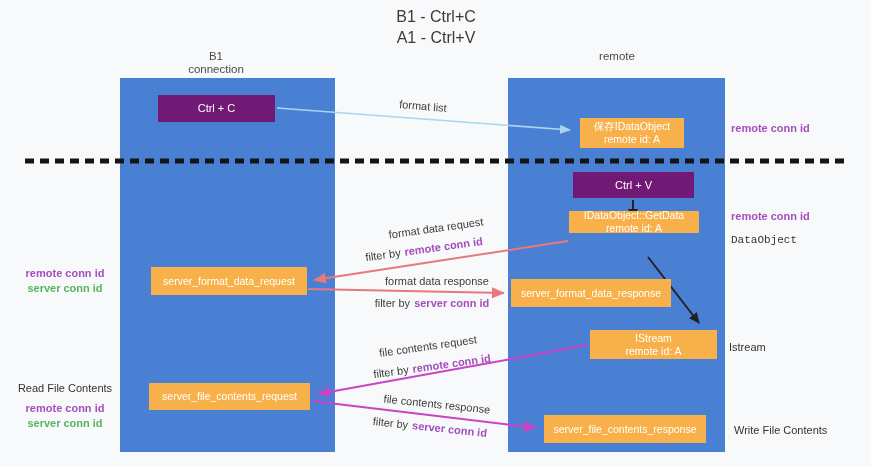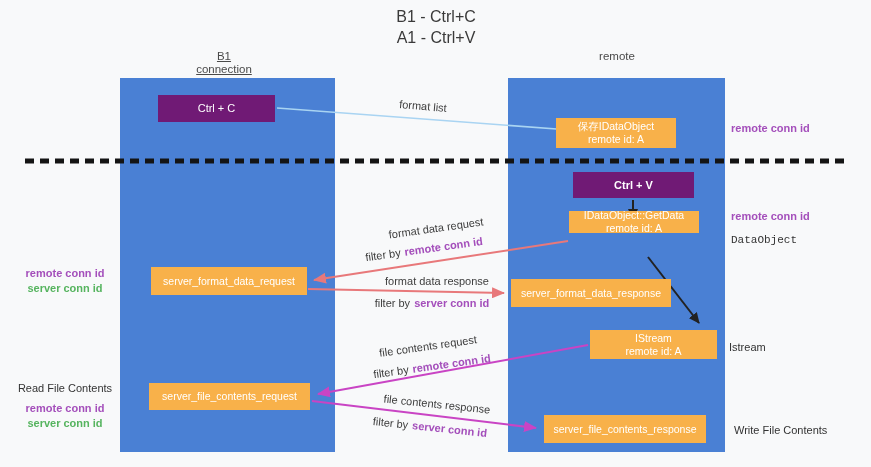--- a/index.html
+++ b/index.html
@@ -27,21 +27,21 @@
 </head>
 <body>
 
 <div class="canvas">
 
   <div class="abs title">
     <div>B1 - Ctrl+C</div>
     <div>A1 - Ctrl+V</div>
   </div>
 
-  <div class="abs lane-header" style="left:158px;text-decoration:underline;">
+  <div class="abs lane-header" style="left:150px;">
     <div>B1</div>
     <div>connection</div>
   </div>
   <div class="abs lane-header" style="left:551px;">
     <div>remote</div>
   </div>
 
   <div class="abs lane" style="left:120px;width:215px;"></div>
   <div class="abs lane" style="left:508px;width:217px;"></div>
 
@@ -67,26 +67,26 @@
     <line x1="568" y1="241" x2="314" y2="280" stroke="#e8787a" stroke-width="2" marker-end="url(#ah-salmon)"></line>
     <line x1="308" y1="289" x2="504" y2="293" stroke="#e8787a" stroke-width="2" marker-end="url(#ah-salmon)"></line>
     <line x1="588" y1="345" x2="318" y2="394" stroke="#c944c4" stroke-width="2" marker-end="url(#ah-magenta)"></line>
     <line x1="312" y1="401" x2="536" y2="428" stroke="#c944c4" stroke-width="2" marker-end="url(#ah-magenta)"></line>
   </svg>
 
   <div class="abs node green" style="left:158px;top:95px;width:117px;height:27px;">
     <span>Ctrl + C</span>
   </div>
 
-  <div class="abs node orange" style="left:556px;top:118px;width:120px;height:30px;">
+  <div class="abs node orange" style="left:580px;top:118px;width:104px;height:30px;">
     <span>保存IDataObject</span>
     <span>remote id: A</span>
   </div>
 
-  <div class="abs node green" style="left:573px;top:172px;width:121px;height:26px;font-weight:bold;">
+  <div class="abs node green" style="left:573px;top:172px;width:121px;height:26px;">
     <span>Ctrl + V</span>
   </div>
 
   <div class="abs node orange" style="left:569px;top:211px;width:130px;height:22px;">
     <span>IDataObject::GetData</span>
     <span>remote id: A</span>
   </div>
 
   <div class="abs node orange" style="left:151px;top:267px;width:156px;height:28px;">
     <span>server_format_data_request</span>

